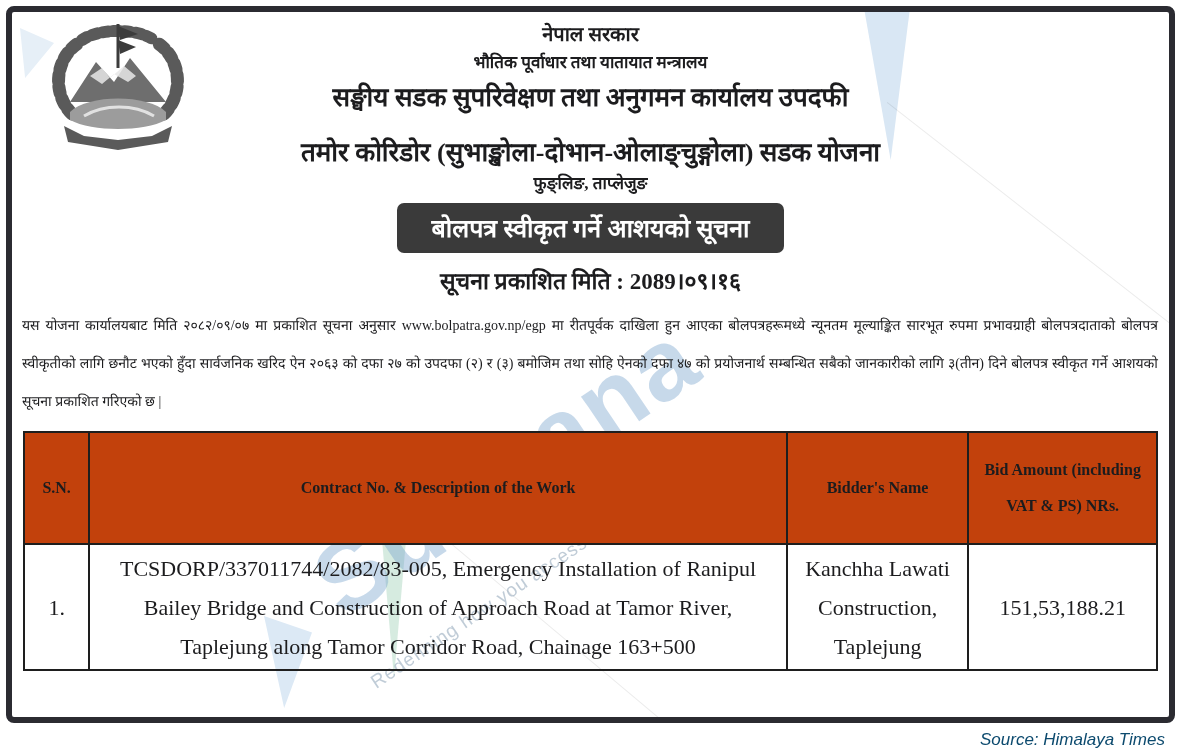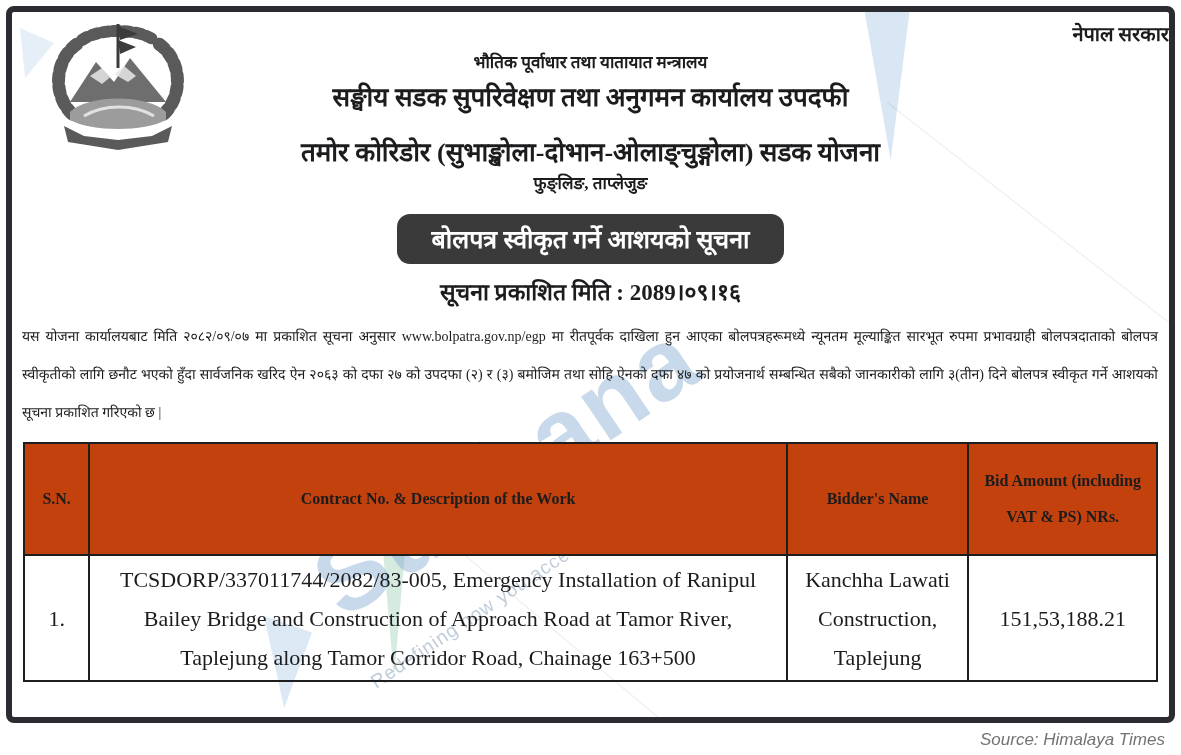--- a/index.html
+++ b/index.html
@@ -27,50 +27,50 @@
   .tri-bot{left:252px;top:604px;width:48px;height:92px;background:#dce9f5;
            clip-path:polygon(0 0,100% 18%,42% 100%);}
   .wm-line{position:absolute;height:1px;background:rgba(0,0,0,0.08);}
   .wm-line1{left:820px;top:250px;width:520px;transform:rotate(38deg);}
   .wm-line2{left:330px;top:620px;width:430px;transform:rotate(40deg);}
 
   
   .emblem{position:absolute;left:32px;top:4px;width:148px;height:142px;}
 
   .header-block{position:relative;text-align:center;padding-top:8px;z-index:2;}
-  .gov-line1{font-size:20px;font-weight:bold;text-align:right;}
+  .gov-line1{font-size:20px;font-weight:bold;}
   .gov-line2{font-size:17px;font-weight:bold;margin-top:3px;}
   .gov-line3{font-size:29px;font-weight:bold;margin-top:3px;}
   .gov-line4{font-size:26px;font-weight:bold;margin-top:5px;}
   .gov-line5{font-size:26px;font-weight:bold;margin-top:19px;text-align:center;}
   .gov-line6{font-size:17px;font-weight:bold;margin-top:2px;}
 
-  .banner{display:block;margin:20px auto 0;width:fit-content;background:#3a3a3a;
+  .banner{display:block;margin:9px auto 0;width:fit-content;background:#3a3a3a;
           color:#ffffff;font-size:25px;font-weight:bold;padding:7px 34px 9px;
-          border-radius:13px;position:relative;z-index:2;}
+          border-radius:7px;position:relative;z-index:2;}
   .date-line{text-align:center;font-size:23px;font-weight:bold;margin-top:11px;position:relative;z-index:2;}
 
   .body-para{position:relative;z-index:2;margin:11px 11px 0 10px;font-size:14px;
              line-height:38px;text-align:justify;}
 
   table.notice{border-collapse:collapse;margin:10px 0 0 11px;width:1135px;
                position:relative;z-index:2;background:transparent;}
   table.notice th,table.notice td{border:2.5px solid #1e1e1e;text-align:center;
                font-family:"Liberation Serif",serif;}
   table.notice th{background:#c2410c;font-weight:bold;font-size:16px;height:110px;
                line-height:36px;padding:0 0;}
   table.notice td{font-size:22px;line-height:39px;padding:2px 8px;height:120px;background:transparent;}
   .col-sn{width:64px;}
   .col-desc{width:684px;}
   .col-bidder{width:178px;}
   .col-amount{width:185px;}
   td.amount{font-size:23px;}
 
   .source-line{position:absolute;right:16px;top:730px;font-family:"Liberation Sans",sans-serif;
-             font-style:italic;font-size:17px;color:#737373;}
+             font-style:italic;font-size:17px;color:#0c4a6e;}
 </style>
 </head>
 <body>
 
 <div class="page">
 
   <div class="frame">
     <div class="content">
 
       <div class="wm-layer">

